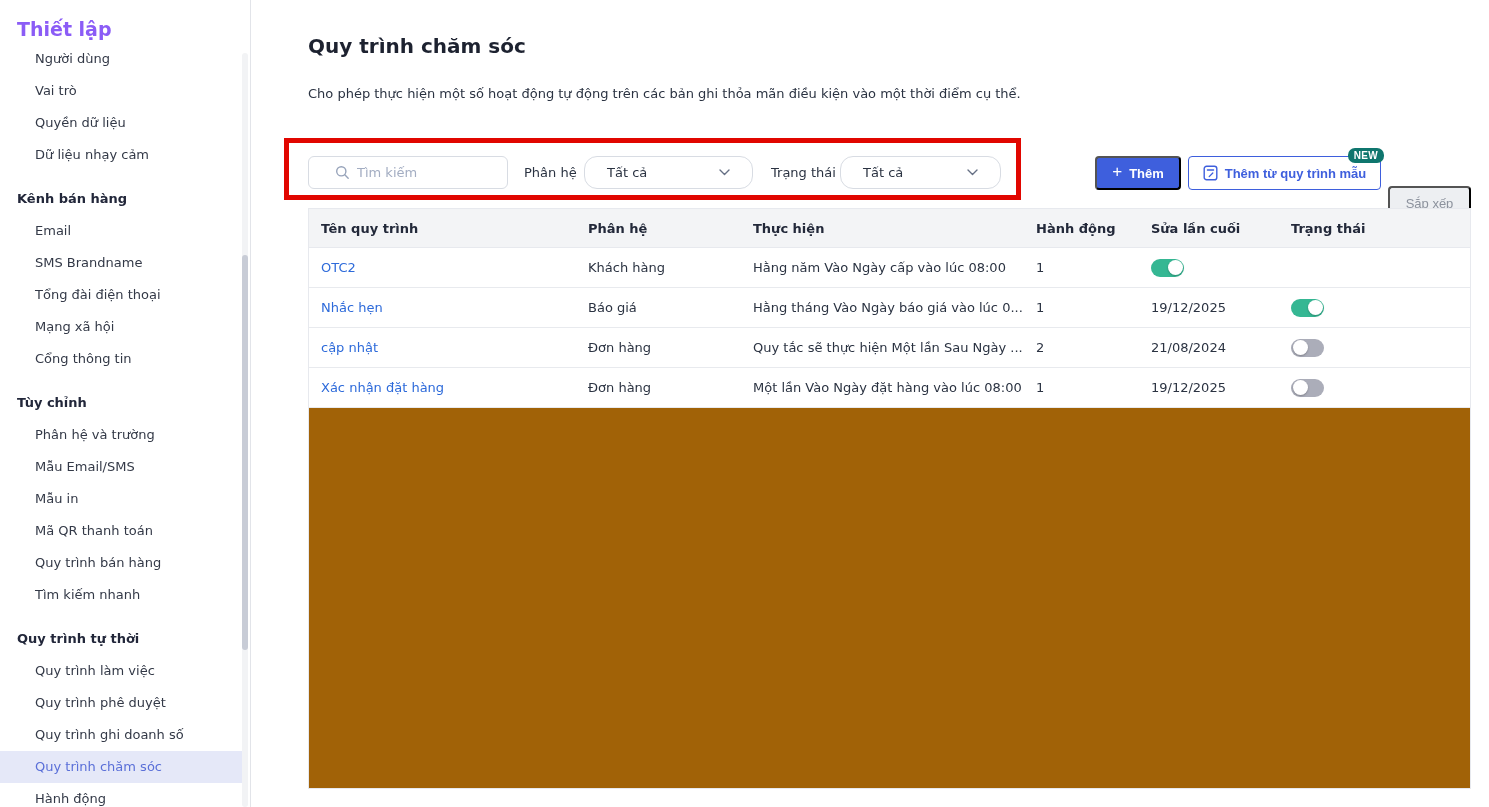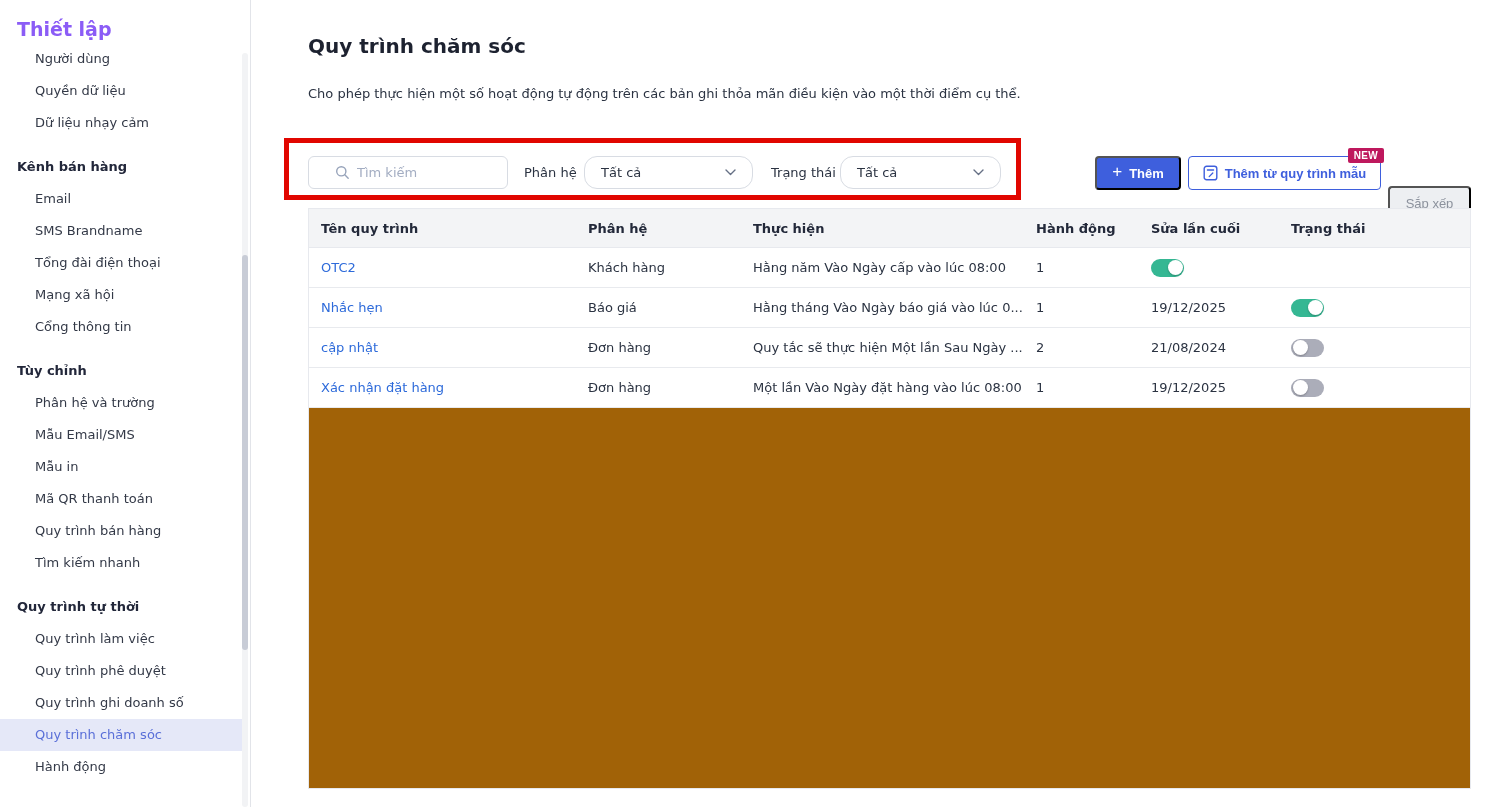--- a/index.html
+++ b/index.html
@@ -35,32 +35,32 @@
   .search-box { position:absolute; left:57px; top:156px; width:200px; height:33px;
     border:1px solid #d8dce3; border-radius:6px; display:flex; align-items:center; padding-left:26px; background:#fff; }
   .search-box input { border:none; outline:none; font-size:13px; width:150px; margin-left:7px;
     font-family:inherit; color:#333; }
   .search-box input::placeholder { color:#a3adc2; }
   .flt-label { position:absolute; top:165px; font-size:13px; color:#2b3342; }
   .flt-label.module { left:273px; }
   .flt-label.status { left:520px; }
   .select { position:absolute; top:156px; height:33px; border:1px solid #d8dce3; border-radius:13px;
     background:#fff; display:flex; align-items:center; justify-content:space-between;
-    padding:0 16px; font-size:13px; color:#2b3342; cursor:pointer; }
+    padding:0 22px; font-size:13px; color:#2b3342; cursor:pointer; }
   .select.module { left:333px; width:169px; }
   .select.status { left:589px; width:161px; }
 
   
   .btn { position:absolute; top:156px; height:34px; border-radius:4px; font-size:13px;
     display:flex; align-items:center; justify-content:center; cursor:pointer; font-weight:600; }
   .btn-add { left:844px; width:86px; background:#3e5fdd; color:#fff; gap:7px; }
   .btn-add .plus { font-size:17px; font-weight:400; margin-top:-2px; }
   .btn-template { left:937px; width:193px; background:#fff; border:1px solid #3e5fdd; color:#3e5fdd; gap:7px; }
-  .new-badge { position:absolute; top:-9px; right:-4px; background:#be185d; color:#fff; font-size:10px;
-    font-weight:700; padding:2px 6px; border-radius:2px; letter-spacing:.3px; }
+  .new-badge { position:absolute; top:-9px; right:-4px; background:#0f766e; color:#fff; font-size:10px;
+    font-weight:700; padding:2px 6px; border-radius:7px; letter-spacing:.3px; }
   .btn-sort { left:1137px; width:83px; background:#edeff2; color:#8c929d; font-weight:400;margin-top:30px; }
 
   
   .table { position:absolute; left:57px; top:208px; width:1163px; height:581px;
     border:1px solid #e7e9ee; background:#a16207; }
   .thead, .trow { display:grid; grid-template-columns:267px 165px 283px 115px 140px 1fr; }
   .thead { height:39px; background:#f3f4f6; border-bottom:1px solid #e7e9ee; }
   .thead .tcell { font-weight:700; color:#23293a; }
   .trow { height:40px; border-bottom:1px solid #e8eaee; background:#fff; }
   .tcell { display:flex; align-items:center; padding-left:12px; font-size:13px; color:#2b3342;
@@ -81,20 +81,21 @@
 </head>
 <body>
 
 <div class="top-hairline"></div>
 
 <aside class="sidebar">
   <div class="sidebar-title">Thiết lập</div>
   <nav class="side-nav">
     <div class="side-nav-inner" id="sidebar-nav">
         <div class="side-item">Người dùng</div>
+        <div class="side-item">Vai trò</div>
         <div class="side-item">Quyền dữ liệu</div>
         <div class="side-item">Dữ liệu nhạy cảm</div>
         <div class="side-section">Kênh bán hàng</div>
         <div class="side-item">Email</div>
         <div class="side-item">SMS Brandname</div>
         <div class="side-item">Tổng đài điện thoại</div>
         <div class="side-item">Mạng xã hội</div>
         <div class="side-item">Cổng thông tin</div>
         <div class="side-section">Tùy chỉnh</div>
         <div class="side-item">Phân hệ và trường</div>

